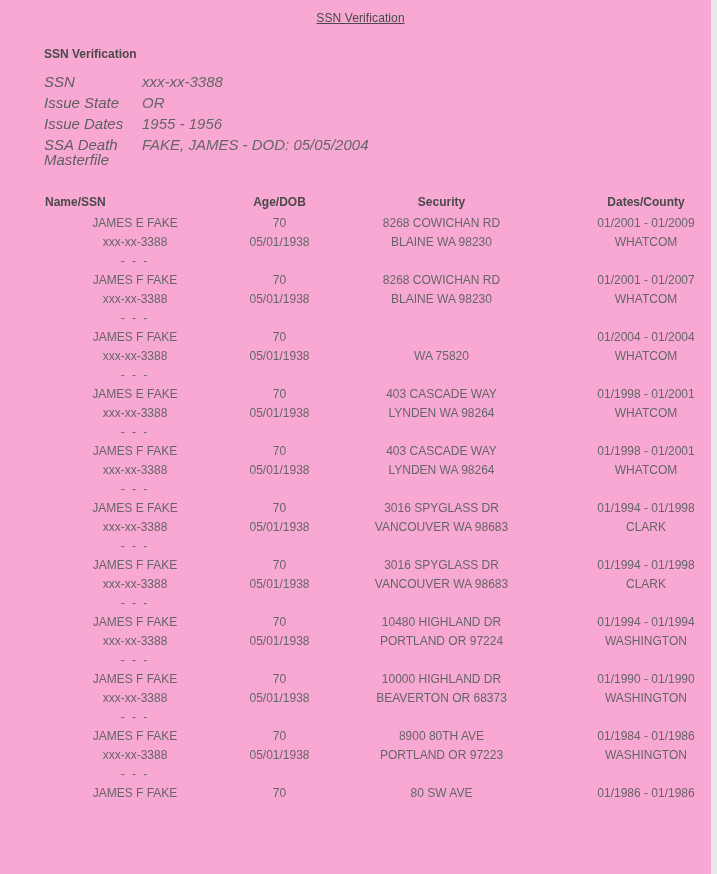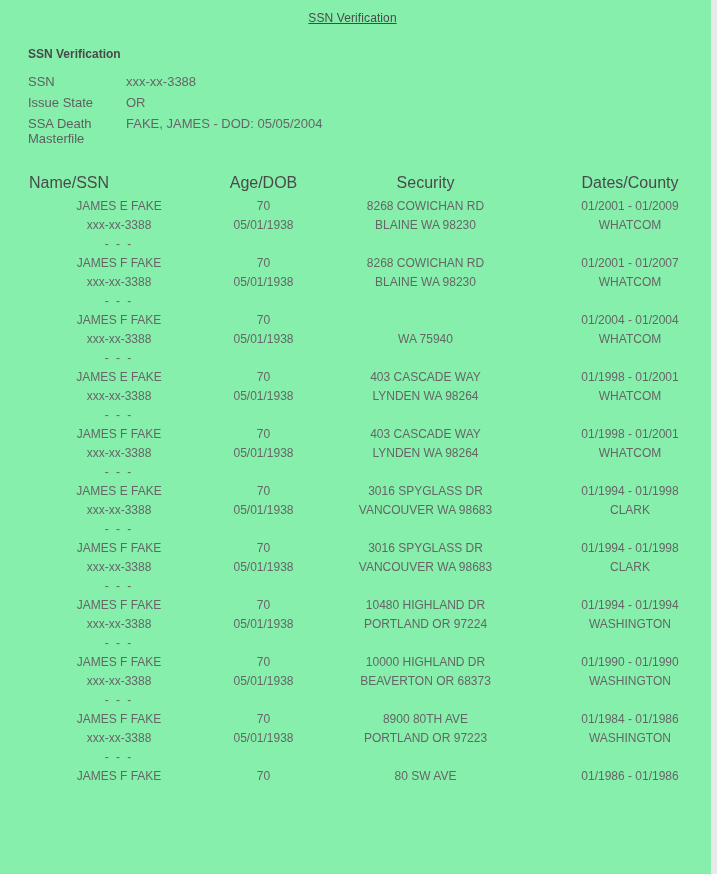--- a/index.html
+++ b/index.html
@@ -14,21 +14,22 @@
     font-size: 12px;
     color: #555555;
     overflow: hidden;
   }
   .page {
     position: relative;
     width: 717px;
     height: 874px;
     box-sizing: border-box;
     border-right: 6px solid #e9e9e9;
-    background: #86efac;
+    background: #f9a8d4;
+    padding-left: 16px;
   }
   .report-title {
     text-align: center;
     font-size: 12px;
     color: #4a4a4a;
     text-decoration: underline;
     padding-top: 11px;
     padding-right: 6px;
     letter-spacing: 0.1px;
   }
@@ -43,23 +44,24 @@
     color: #4a4a4a;
     margin-bottom: 10px;
   }
   table.kv {
     border-collapse: collapse;
     width: 100%;
   }
   table.kv td {
     vertical-align: top;
     padding: 3px 0;
-    font-size: 13px;
+    font-size: 15px;
     color: #666666;
     line-height: 15px;
+    font-style: italic;
   }
   table.kv td.k {
     width: 90px;
     padding-right: 8px;
     color: #5f5f5f;
   }
   table.kv td.v {
     color: #666666;
   }
   .addr-section {
@@ -72,22 +74,22 @@
     font-weight: bold;
     color: #4a4a4a;
     margin-bottom: 8px;
   }
   table.addr {
     border-collapse: collapse;
     width: 100%;
     table-layout: fixed;
   }
   table.addr th {
-    font-size: 16px;
-    font-weight: normal;
+    font-size: 12px;
+    font-weight: bold;
     color: #4a4a4a;
     padding-bottom: 5px;
     text-align: center;
   }
   table.addr th.c0 { text-align: left; width: 180px; }
   table.addr th.c1 { width: 105px; }
   table.addr th.c2 { width: 215px; }
   table.addr th.c3 { width: 190px; }
   table.addr td {
     font-size: 12px;
@@ -119,20 +121,24 @@
       <tbody>
         <tr>
           <td class="k">SSN</td>
           <td class="v">xxx-xx-3388</td>
         </tr>
         <tr>
           <td class="k">Issue State</td>
           <td class="v">OR</td>
         </tr>
         <tr>
+          <td class="k">Issue Dates</td>
+          <td class="v">1955 - 1956</td>
+        </tr>
+        <tr>
           <td class="k">SSA Death Masterfile</td>
           <td class="v">FAKE, JAMES - DOD: 05/05/2004</td>
         </tr>
       </tbody>
     </table>
   </div>
 
   <div class="addr-section">
     <table class="addr">
       <thead>
@@ -185,21 +191,21 @@
 
         <tr>
           <td class="c0">JAMES F FAKE</td>
           <td class="c1">70</td>
           <td class="c2"></td>
           <td class="c3">01/2004 - 01/2004</td>
         </tr>
         <tr>
           <td class="c0">xxx-xx-3388</td>
           <td class="c1">05/01/1938</td>
-          <td class="c2">WA 75940</td>
+          <td class="c2">WA 75820</td>
           <td class="c3">WHATCOM</td>
         </tr>
         <tr class="sep-row">
           <td class="c0">- - -</td>
           <td class="c1"></td>
           <td class="c2"></td>
           <td class="c3"></td>
         </tr>
 
         <tr>

